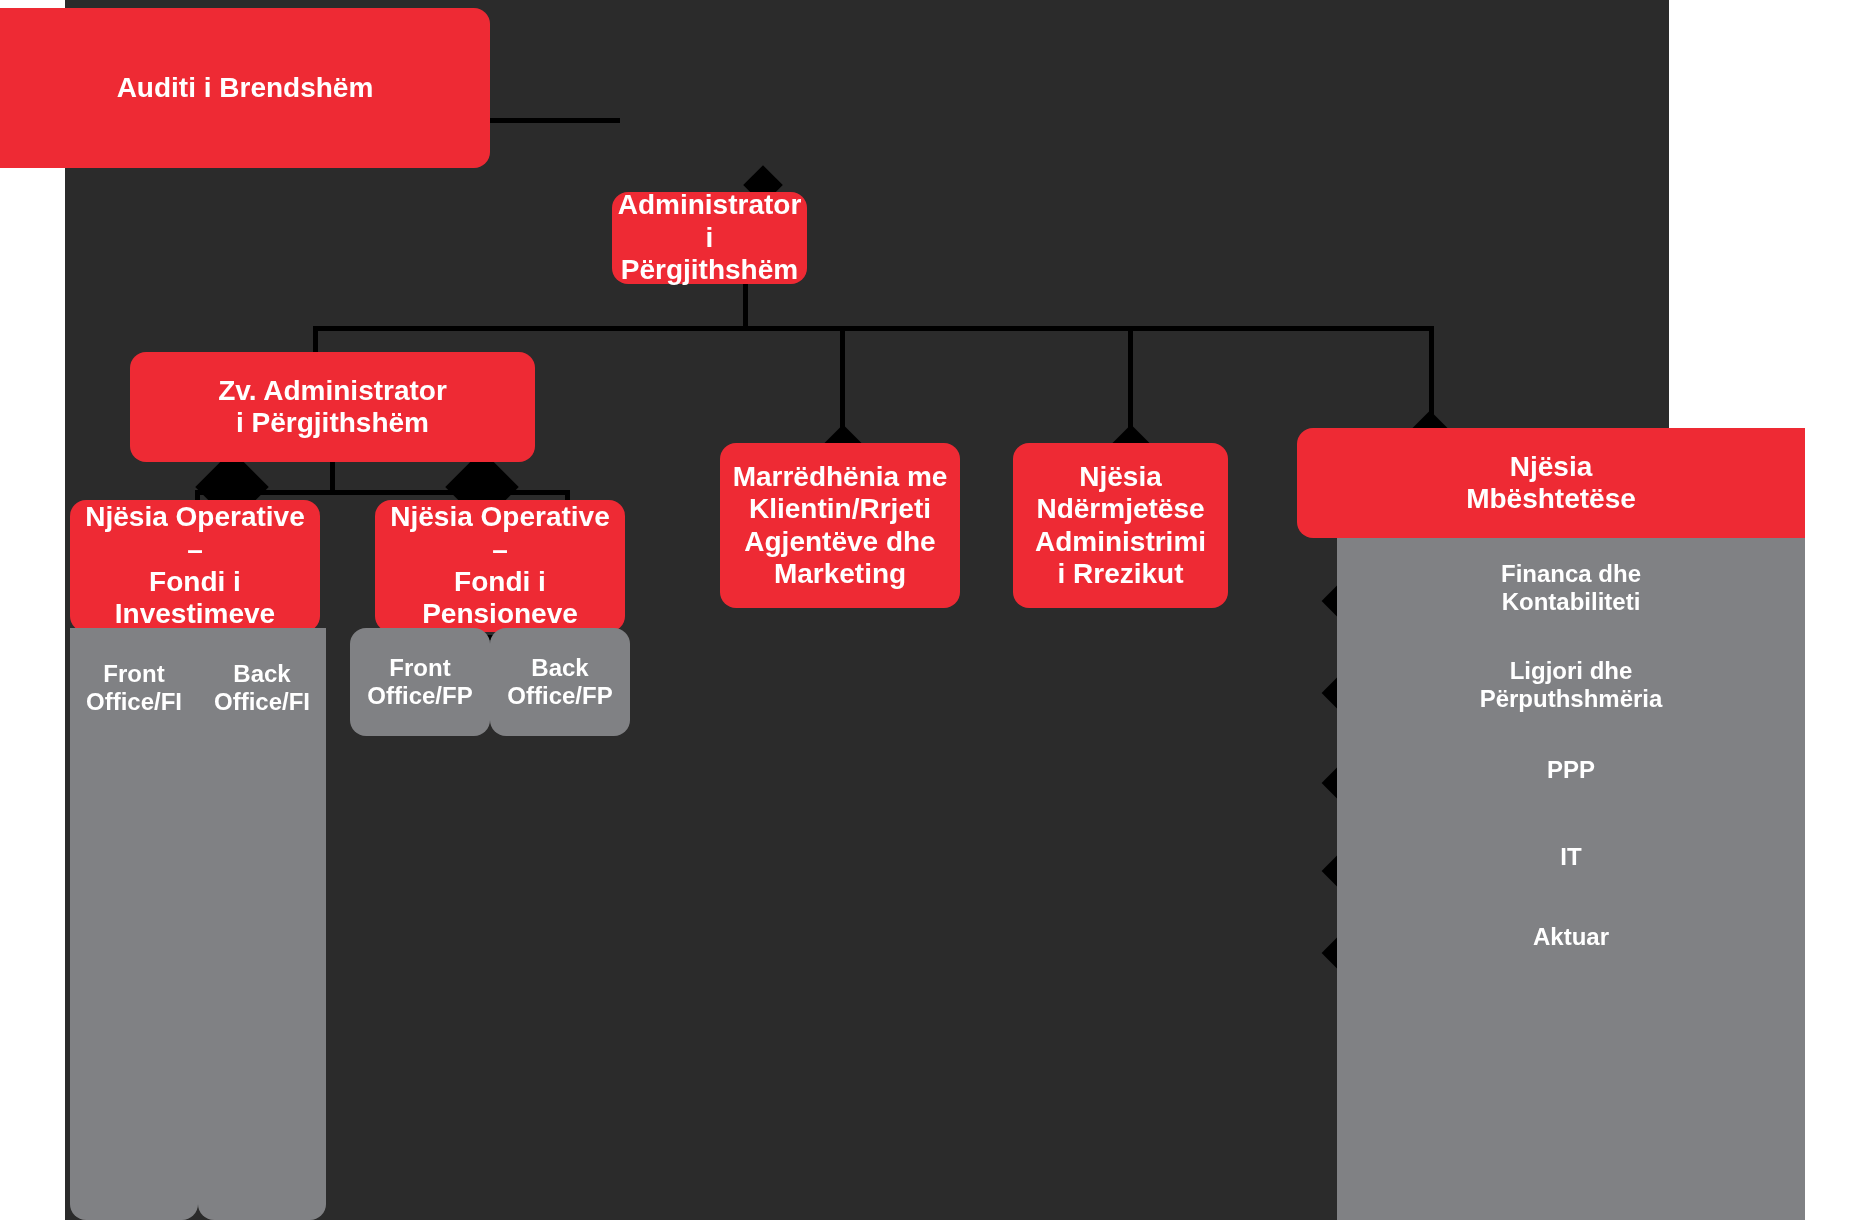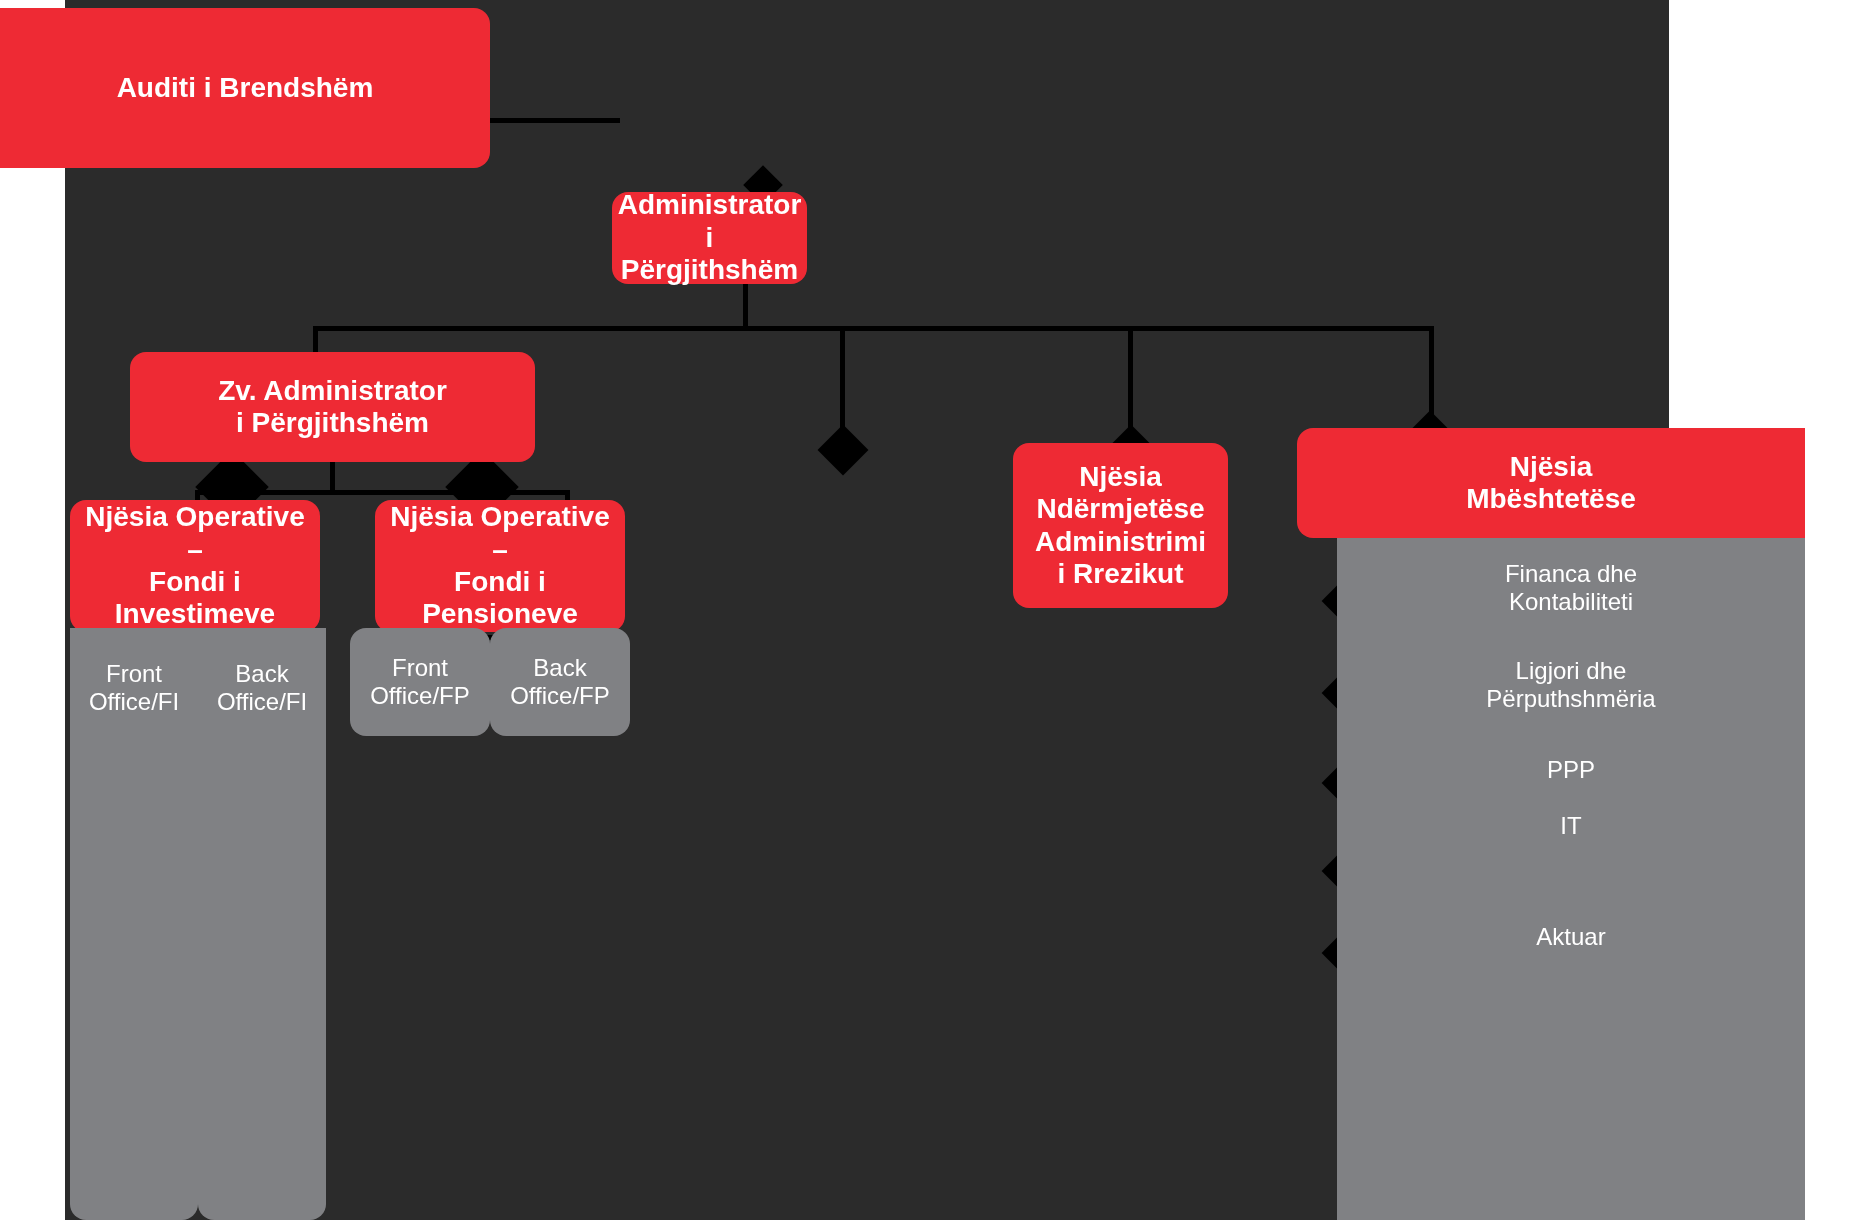--- a/index.html
+++ b/index.html
@@ -35,21 +35,21 @@
     border-radius: 16px;
     line-height: 1.16;
     padding: 4px 8px;
     white-space: pre-line;
   }
   .red   { background: #ee2a34; }
   .gray  { background: #808184; }
 
   .n-lg  { font-size: 30px; font-weight: 700; }
   .n-md  { font-size: 28px; font-weight: 700; }
-  .n-xs  { font-size: 24px; font-weight: 400; }
+  .n-xs  { font-size: 24px; font-weight: 700; }
 
   
   .line {
     position: absolute;
     background: #000000;
   }
   .hline { height: 5px; }
   .vline { width: 5px; }
 
   
@@ -119,20 +119,24 @@
 
     <div class="node red n-md" style="left:65px; top:352px; width:405px; height:110px;">Zv. Administrator
 i Përgjithshëm</div>
 
     <div class="node red n-md" style="left:5px; top:500px; width:250px; height:132px;">Njësia Operative –
 Fondi i Investimeve</div>
 
     <div class="node red n-md" style="left:310px; top:500px; width:250px; height:132px;">Njësia Operative –
 Fondi i Pensioneve</div>
 
+    <div class="node red n-md" style="left:655px; top:443px; width:240px; height:165px;">Marrëdhënia me
+Klientin/Rrjeti
+Agjentëve dhe
+Marketing</div>
 
     <div class="node red n-md" style="left:948px; top:443px; width:215px; height:165px;">Njësia
 Ndërmjetëse
 Administrimi
 i Rrezikut</div>
 
     <div class="node red n-md" style="left:1232px; top:428px; width:508px; height:110px; border-radius:16px 0 0 16px;">Njësia
 Mbështetëse</div>
 
     <div class="node gray n-xs" style="left:5px; top:628px; width:128px; height:592px; border-radius:0 0 16px 16px; align-items:flex-start; padding-top:32px;">Front
@@ -147,17 +151,17 @@
     <div class="node gray n-xs" style="left:425px; top:628px; width:140px; height:108px; border-radius:16px; align-items:flex-start; padding-top:26px;">Back
 Office/FP</div>
 
     <div style="position:absolute; left:1272px; top:538px; width:468px; height:682px; background:#808184;"></div>
 
     <div class="node n-xs" style="left:1272px; top:548px; width:468px; height:80px; background:transparent;">Financa dhe
 Kontabiliteti</div>
     <div class="node n-xs" style="left:1272px; top:645px; width:468px; height:80px; background:transparent;text-align:center;">Ligjori dhe
 Përputhshmëria</div>
     <div class="node n-xs" style="left:1272px; top:735px; width:468px; height:70px; background:transparent;">PPP</div>
-    <div class="node n-xs" style="left:1272px; top:791px; width:468px; height:70px; background:transparent;">IT</div>
+    <div class="node n-xs" style="left:1272px; top:822px; width:468px; height:70px; background:transparent;">IT</div>
     <div class="node n-xs" style="left:1272px; top:902px; width:468px; height:70px; background:transparent;">Aktuar</div>
 
   </div>
 </div>
 
 </body></html>

